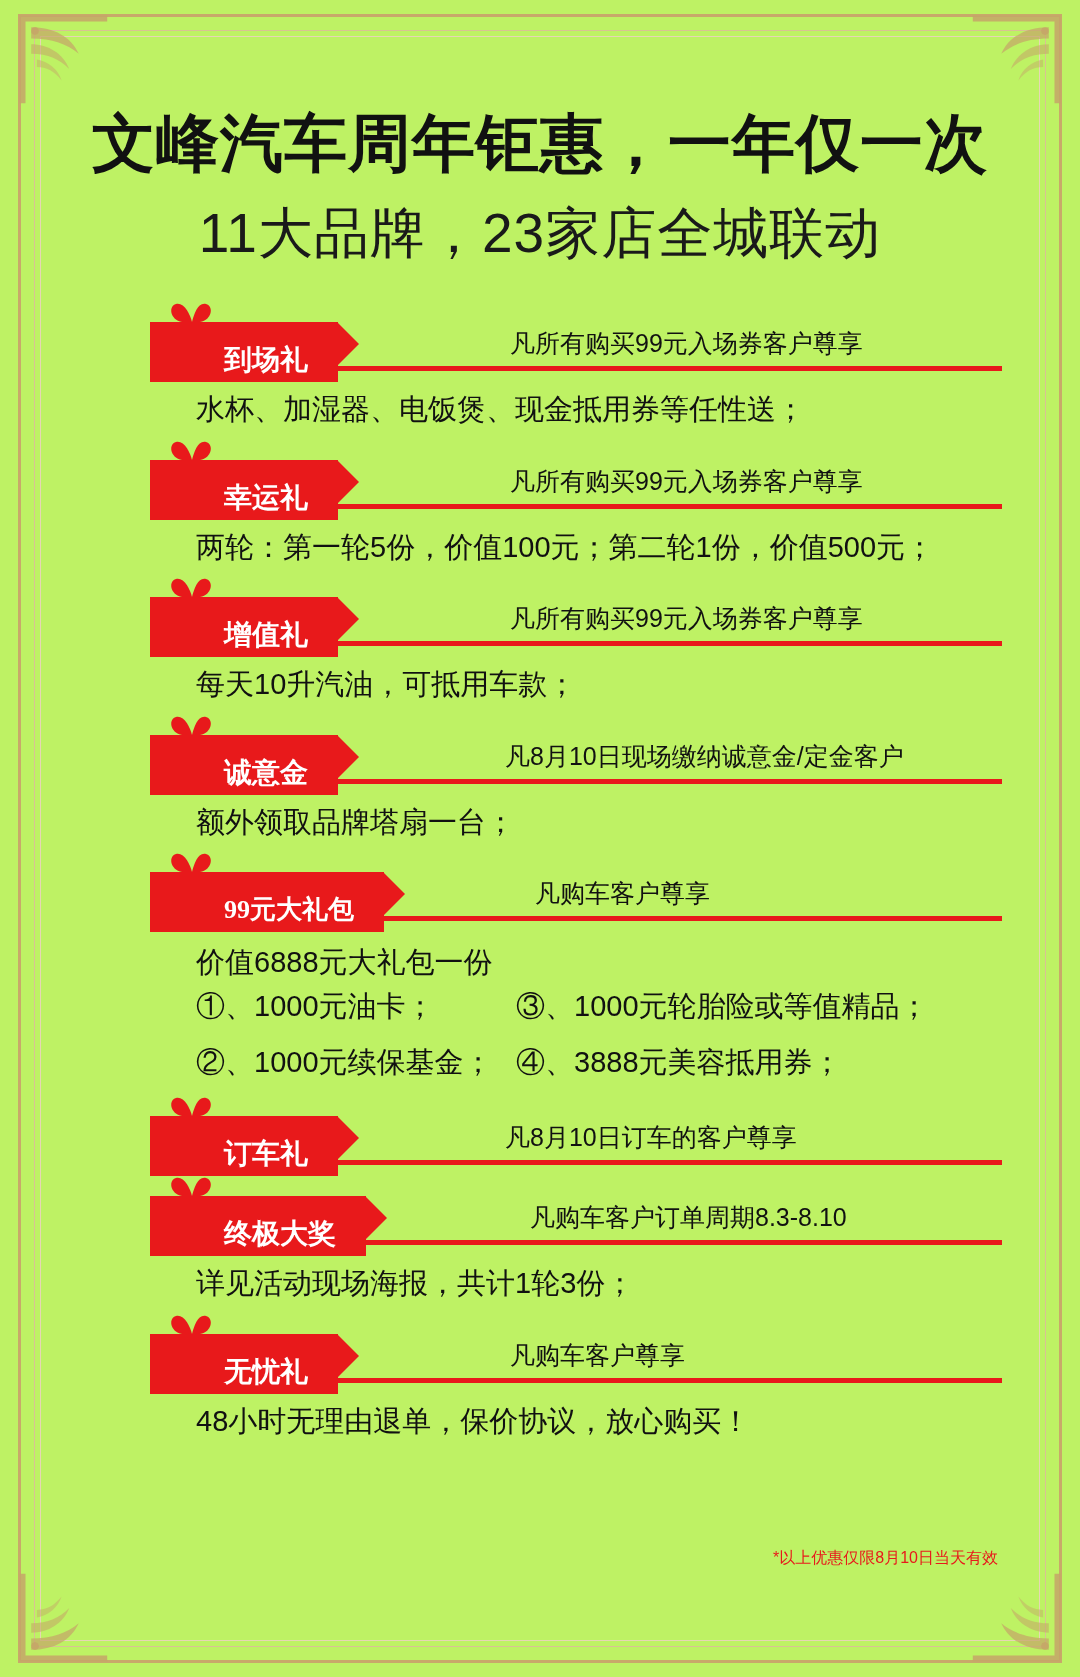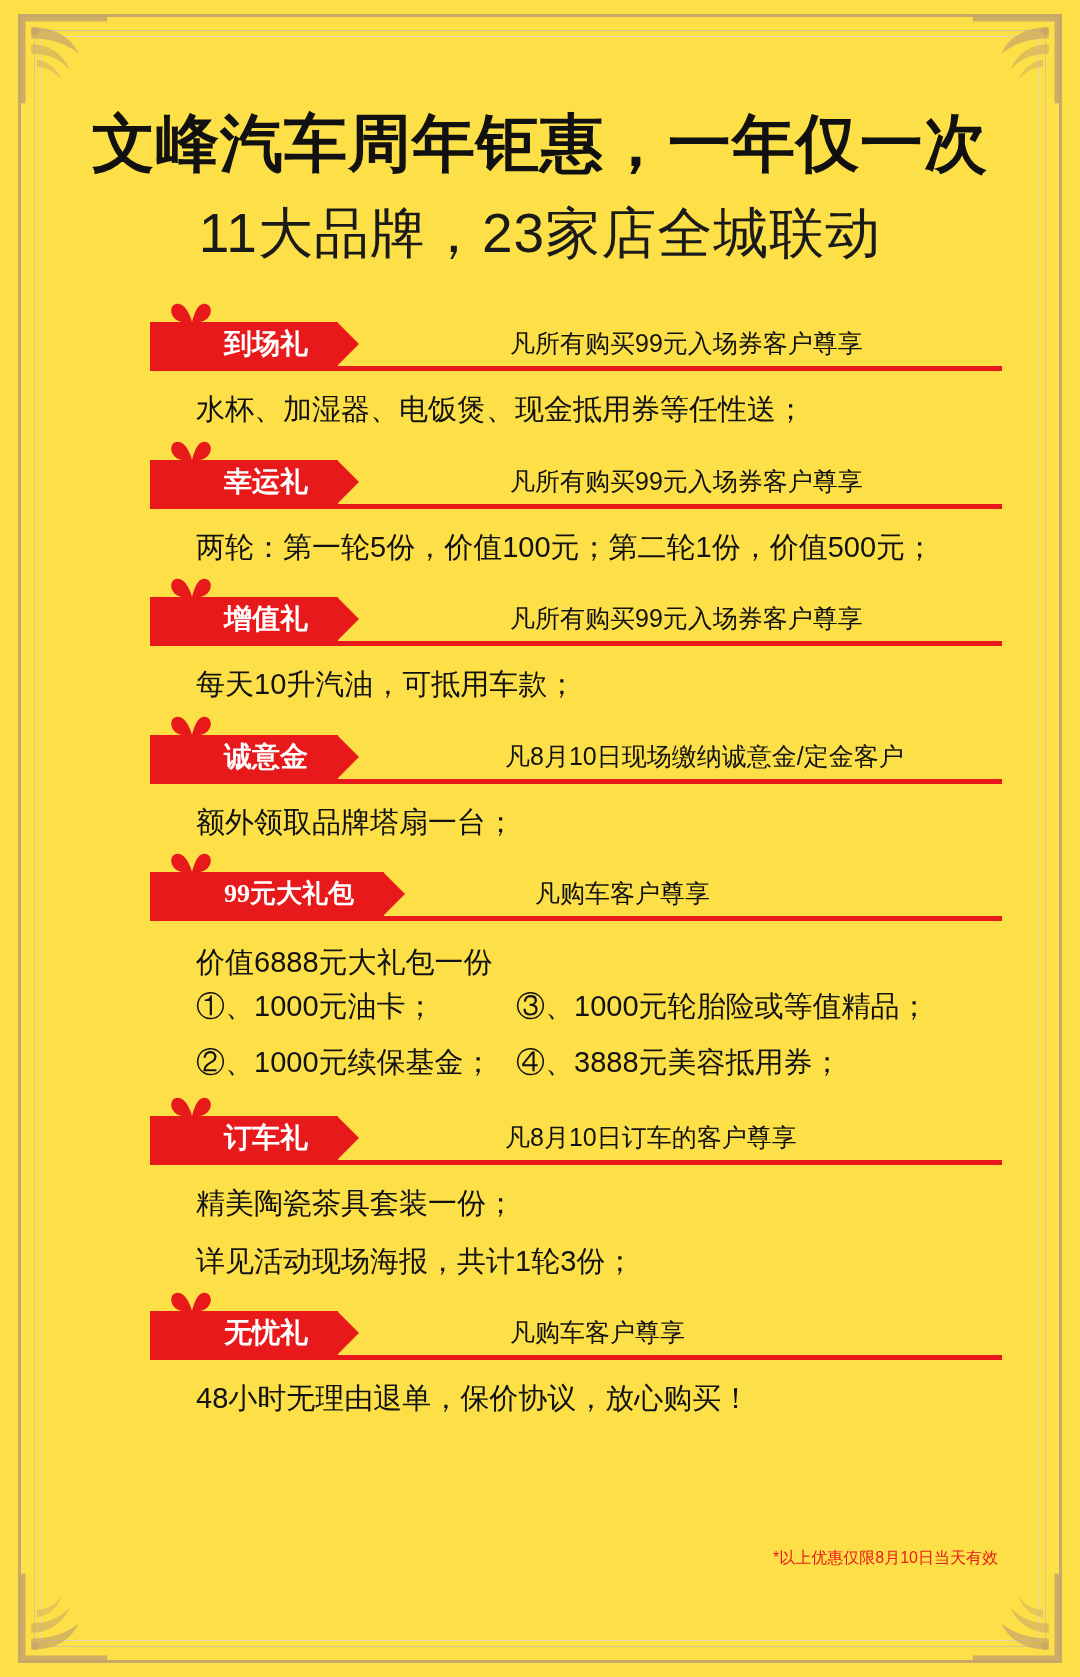--- a/index.html
+++ b/index.html
@@ -11,21 +11,21 @@
     height: 1677px;
     background: #ffffff;
     font-family: "Liberation Sans", sans-serif;
     overflow: hidden;
   }
 
   .poster {
     position: relative;
     width: 1080px;
     height: 1677px;
-    background: #fde047;
+    background: #bef264;
     box-sizing: border-box;
   }
 
   
   .frame-outer {
     position: absolute;
     left: 18px;
     top: 14px;
     right: 18px;
     bottom: 14px;
@@ -117,21 +117,21 @@
   .banner {
     position: absolute;
     left: 0;
     top: 22px;
     height: 44px;
     background: #e8191b;
     color: #ffffff;
     font-size: 28px;
     font-weight: bold;
     line-height: 44px;
-    padding: 0 30px 0 74px;
+    padding: 16px 30px 0 74px;
     white-space: nowrap;
     z-index: 2;
   }
   .banner.sm { font-size: 26px; font-family: Liberation Serif, serif; }
   .banner::after {
     content: "";
     position: absolute;
     right: -21px;
     top: 0;
     width: 0; height: 0;
@@ -339,24 +339,35 @@
           <svg viewBox="0 0 62 40">
             <path d="M18 22 C6 20 4 6 12 4 C20 2 26 14 28 22 Z" fill="#e8191b"></path>
             <path d="M36 22 C48 20 50 6 42 4 C34 2 30 14 28 22 Z" fill="#e8191b"></path>
             <rect x="2" y="22" width="58" height="18" fill="#e8191b"></rect>
           </svg>
         </div>
         <div class="banner">订车礼</div>
         <div class="tagline" style="left:355px">凡8月10日订车的客户尊享</div>
         <div class="rule"></div>
       </div>
-      <div class="body-text">精美陶瓷茶具套装一份；</div>
-    </div>
-
-    <div class="section">
+    </div>
+
+    <div class="section">
+      <div class="ribbon-row">
+        <div class="gift-icon">
+          <svg viewBox="0 0 62 40">
+            <path d="M18 22 C6 20 4 6 12 4 C20 2 26 14 28 22 Z" fill="#e8191b"></path>
+            <path d="M36 22 C48 20 50 6 42 4 C34 2 30 14 28 22 Z" fill="#e8191b"></path>
+            <rect x="2" y="22" width="58" height="18" fill="#e8191b"></rect>
+          </svg>
+        </div>
+        <div class="banner">终极大奖</div>
+        <div class="tagline" style="left:380px">凡购车客户订单周期8.3-8.10</div>
+        <div class="rule"></div>
+      </div>
       <div class="body-text">详见活动现场海报，共计1轮3份；</div>
     </div>
 
     <div class="section">
       <div class="ribbon-row">
         <div class="gift-icon">
           <svg viewBox="0 0 62 40">
             <path d="M18 22 C6 20 4 6 12 4 C20 2 26 14 28 22 Z" fill="#e8191b"></path>
             <path d="M36 22 C48 20 50 6 42 4 C34 2 30 14 28 22 Z" fill="#e8191b"></path>
             <rect x="2" y="22" width="58" height="18" fill="#e8191b"></rect>

